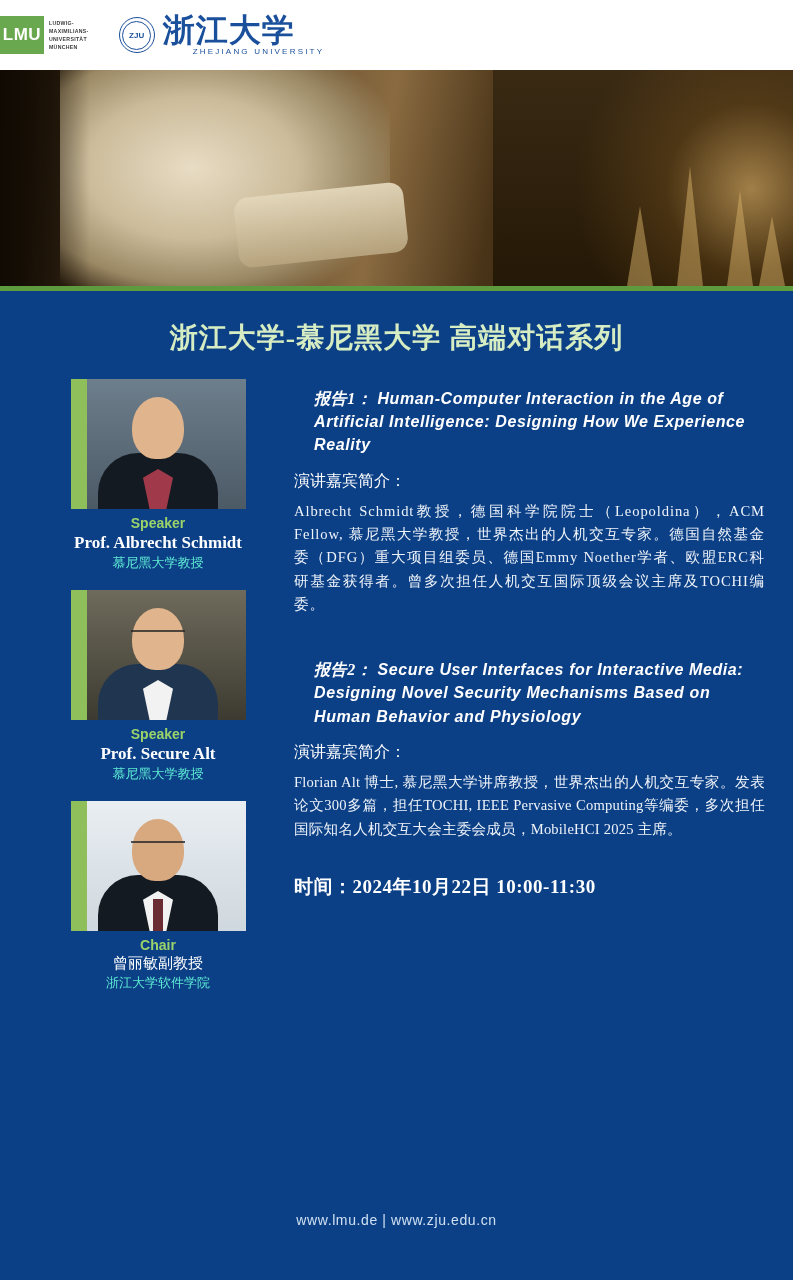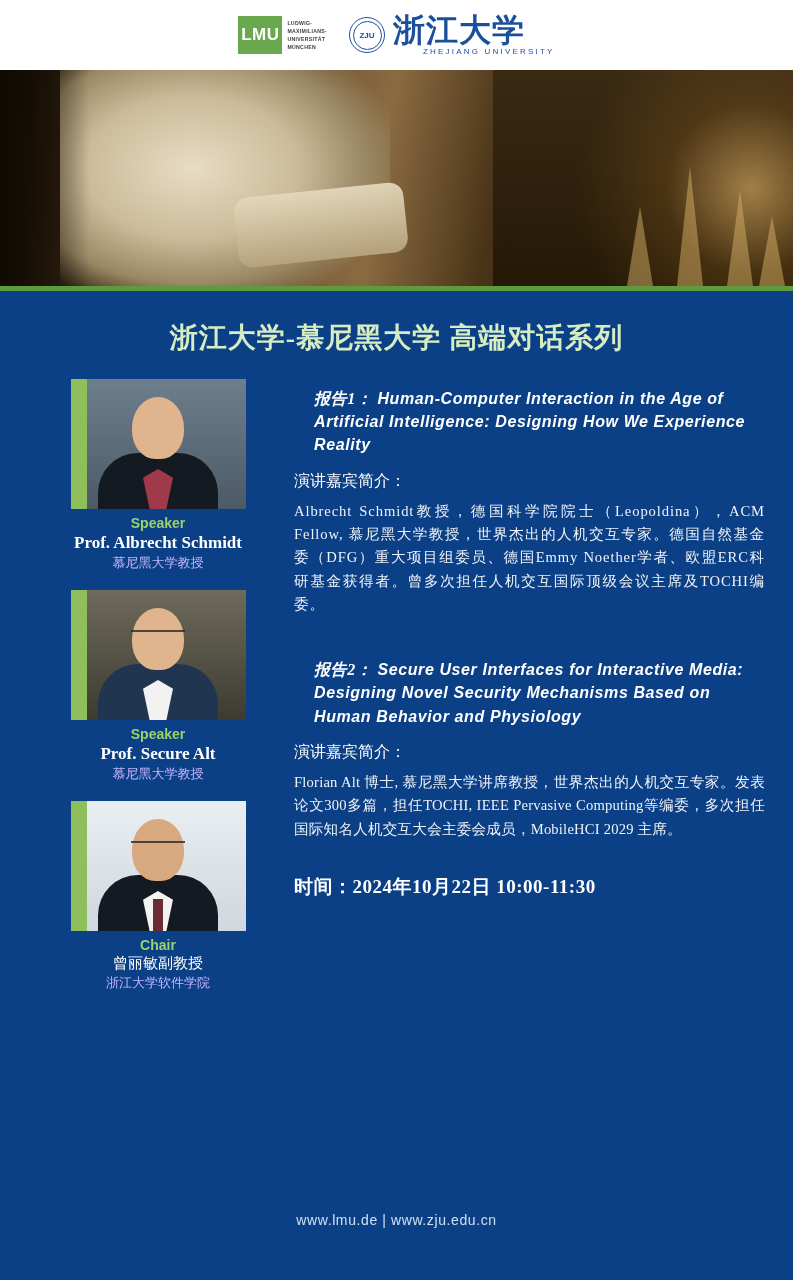--- a/index.html
+++ b/index.html
@@ -14,22 +14,22 @@
     width: 793px; height: 1280px;
     background: #0b3f86;
   }
 
   
   .header {
     height: 70px;
     background: #ffffff;
     display: flex;
     align-items: center;
-    justify-content: center;
-    gap: 22px;
+    justify-content: flex-start;
+    gap: 30px;
   }
   .lmu-logo {
     display: flex;
     align-items: stretch;
     height: 38px;
   }
   .lmu-mark {
     width: 44px; height: 38px;
     background: #6aa84f;
     color: #ffffff;
@@ -205,21 +205,21 @@
     margin-top: 2px;
     font-family: "Liberation Serif", serif;
   }
   .name-cn {
     color: #ffffff;
     font-size: 15px;
     margin-top: 1px;
     font-family: "Liberation Serif", serif;
   }
   .affil {
-    color: #c4b5fd;
+    color: #5eead4;
     font-size: 13px;
     margin-top: 1px;
     font-family: "Liberation Serif", serif;
   }
 
   
   .talk-title {
     color: #ffffff;
     font-weight: bold;
     font-style: italic;
@@ -366,21 +366,21 @@
       </div>
 
       <div class="gap-1"></div>
 
       <div class="talk">
         <div class="talk-title">
           <span class="lead">报告2：</span>
           <span>Secure User Interfaces for Interactive Media: Designing Novel Security Mechanisms Based on Human Behavior and Physiology</span>
         </div>
         <div class="sub-head">演讲嘉宾简介：</div>
-        <div class="bio">Florian Alt 博士, 慕尼黑大学讲席教授，世界杰出的人机交互专家。发表论文300多篇，担任TOCHI, IEEE Pervasive Computing等编委，多次担任国际知名人机交互大会主委会成员，MobileHCI 2029 主席。</div>
+        <div class="bio">Florian Alt 博士, 慕尼黑大学讲席教授，世界杰出的人机交互专家。发表论文300多篇，担任TOCHI, IEEE Pervasive Computing等编委，多次担任国际知名人机交互大会主委会成员，MobileHCI 2025 主席。</div>
       </div>
 
       <div class="gap-2"></div>
 
       <div class="meta">
         <div>
           <span>时间：</span><span>2024年10月22日 10:00-11:30</span>
         </div>
       </div>
 

